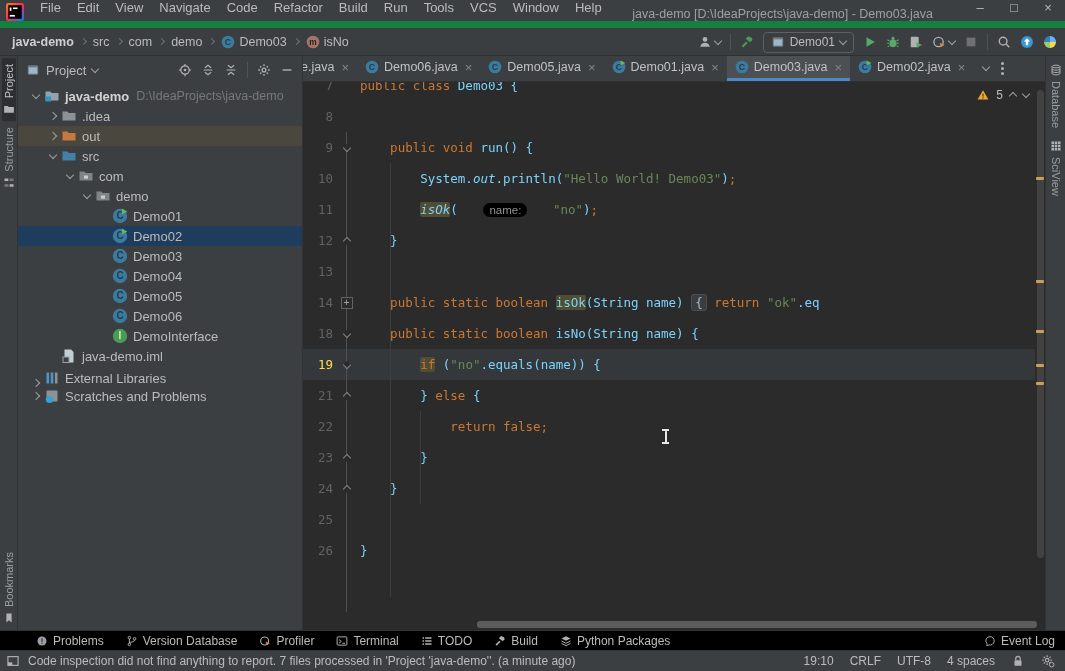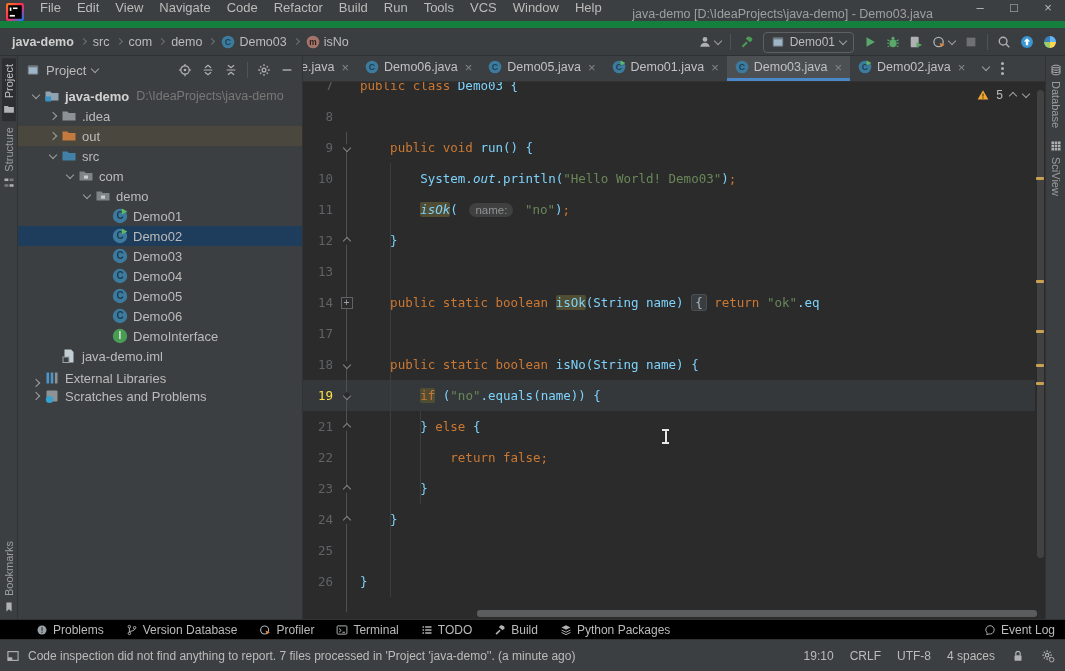--- a/index.html
+++ b/index.html
@@ -77,37 +77,37 @@
   .m-down::before,.m-up::before{content:"";display:block;width:5px;height:5px;border-right:1.4px solid #83868A;border-bottom:1.4px solid #83868A;background:#2B2B2B}
   .m-down::before{transform:rotate(45deg)}
   .m-up::before{transform:rotate(-135deg)}
   .m-plus::before{content:"+";display:block;width:10px;height:10px;line-height:9px;text-align:center;font-size:10px;color:#9DA0A3;border:1px solid #606366;background:#2B2B2B}
   .code-text{white-space:pre;color:#A9B7C6}
   .tk-kw{color:#CC7832}
   .tk-plain{color:#7dd3fc}
   .tk-str{color:#6A8759}
   .tk-italic{font-style:italic}
   .tk-hl{background:#514D33;border-radius:2px}
-  .tk-hint{background:#404040;color:#8E9193;border-radius:8px;padding:1px 6px;font-family:"Liberation Sans",sans-serif;font-size:11.5px;margin:0 4px}
+  .tk-hint{background:#000000;color:#8E9193;border-radius:8px;padding:1px 6px;font-family:"Liberation Sans",sans-serif;font-size:11.5px;margin:0 18px}
   .tk-fold{background:#3A3D3F;color:#A9B7C6;border:1px solid #4C4F51;border-radius:3px;padding:0 3px}
   .fold-vline{position:absolute;left:43px;width:1px;background:#4E5052;z-index:1}
   .indent-guide{position:absolute;width:1px;background:#3B3E40}
   .err-mark{position:absolute;right:1px;width:8px;height:3px;background:#D9A343;border-radius:1px}
   .vscroll{position:absolute;right:1px;top:8px;width:7px;height:468px;background:rgba(150,150,150,.22);border-radius:4px}
   .hscroll{position:absolute;bottom:2px;left:174px;width:560px;height:7px;background:#5A5C5E;border-radius:3px}
   .inspect-widget{position:absolute;top:6px;right:16px;display:flex;align-items:center;gap:7px;font-size:12px;color:#BBB;font-family:"Liberation Sans",sans-serif}
   .ibeam{position:absolute;left:358px;top:346px;width:9px;height:16px}
   .ibeam::before{content:"";position:absolute;left:4px;top:1px;width:1.5px;height:14px;background:#E8E8E8;box-shadow:0 0 1px #000}
   .ibeam::after{content:"";position:absolute;left:1px;top:1px;width:7px;height:1.5px;background:#E8E8E8;box-shadow:0 13px 0 #E8E8E8,0 0 1px #000}
 
   
   .bottombar{height:20px;background:#000000;border-top:1px solid #323232;display:flex;align-items:center;padding:0 10px 0 36px;gap:22px;flex:none;font-size:12px}
   .tool-btn{display:flex;align-items:center;gap:5px;color:#BBB;white-space:nowrap}
   .eventlog{margin-left:auto}
-  .statusbar{height:32px;background:#3C3F41;border-top:1px solid #323232;display:flex;align-items:center;padding:0 10px 0 6px;gap:8px;font-size:12px;color:#BBB;flex:none}
+  .statusbar{height:21px;background:#3C3F41;border-top:1px solid #323232;display:flex;align-items:center;padding:0 10px 0 6px;gap:8px;font-size:12px;color:#BBB;flex:none}
   .sb-right{margin-left:auto;display:flex;align-items:center;gap:16px}
 </style>
 </head>
 <body>
 
 <div class="app">
 
   <div class="titlebar">
     <span class="icon i18" style="margin:0 8px 0 6px">
         <svg viewBox="0 0 16 16">
@@ -637,25 +637,20 @@
               <span class="gutter-num">13</span>
               <span class="gutter-marker"></span>
               <span class="code-text"></span>
             </div>
             <div class="code-row">
               <span class="gutter-num">14</span>
               <span class="gutter-marker m-plus"></span>
               <span class="code-text"><span class="tk-plain">    </span><span class="tk-kw">public static boolean </span><span class="tk-plain tk-hl">isOk</span><span class="tk-plain">(String name) </span><span class="tk-fold">{</span><span class="tk-plain"> </span><span class="tk-kw">return </span><span class="tk-str">"ok"</span><span class="tk-plain">.eq</span></span>
             </div>
             <div class="code-row">
-              <span class="gutter-num">17</span>
-              <span class="gutter-marker"></span>
-              <span class="code-text"></span>
-            </div>
-            <div class="code-row">
               <span class="gutter-num">18</span>
               <span class="gutter-marker m-down"></span>
               <span class="code-text"><span class="tk-plain">    </span><span class="tk-kw">public static boolean </span><span class="tk-plain">isNo(String name) {</span></span>
             </div>
             <div class="code-row current">
               <span class="gutter-num">19</span>
               <span class="gutter-marker m-down"></span>
               <span class="code-text"><span class="tk-plain">        </span><span class="tk-kw tk-hl">if</span><span class="tk-plain"> (</span><span class="tk-str">"no"</span><span class="tk-plain">.equals(name)) {</span></span>
             </div>
             <div class="code-row">

